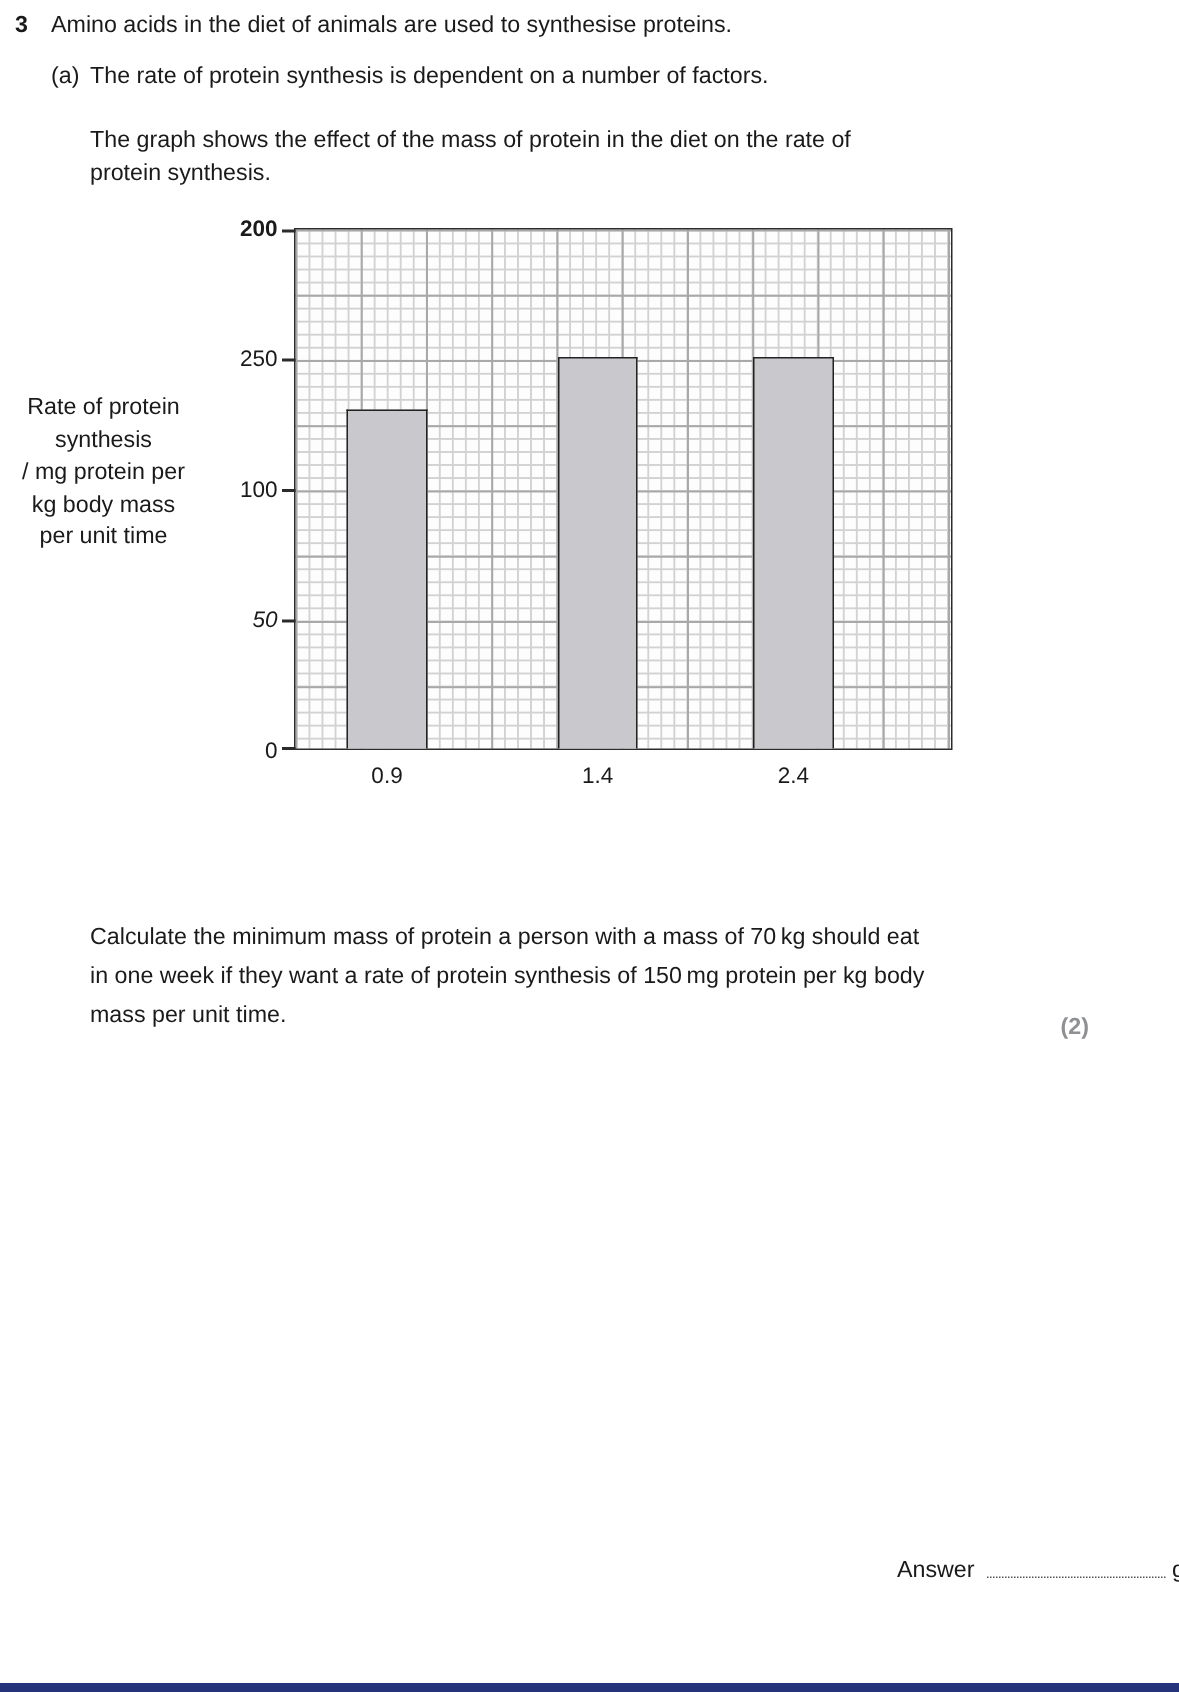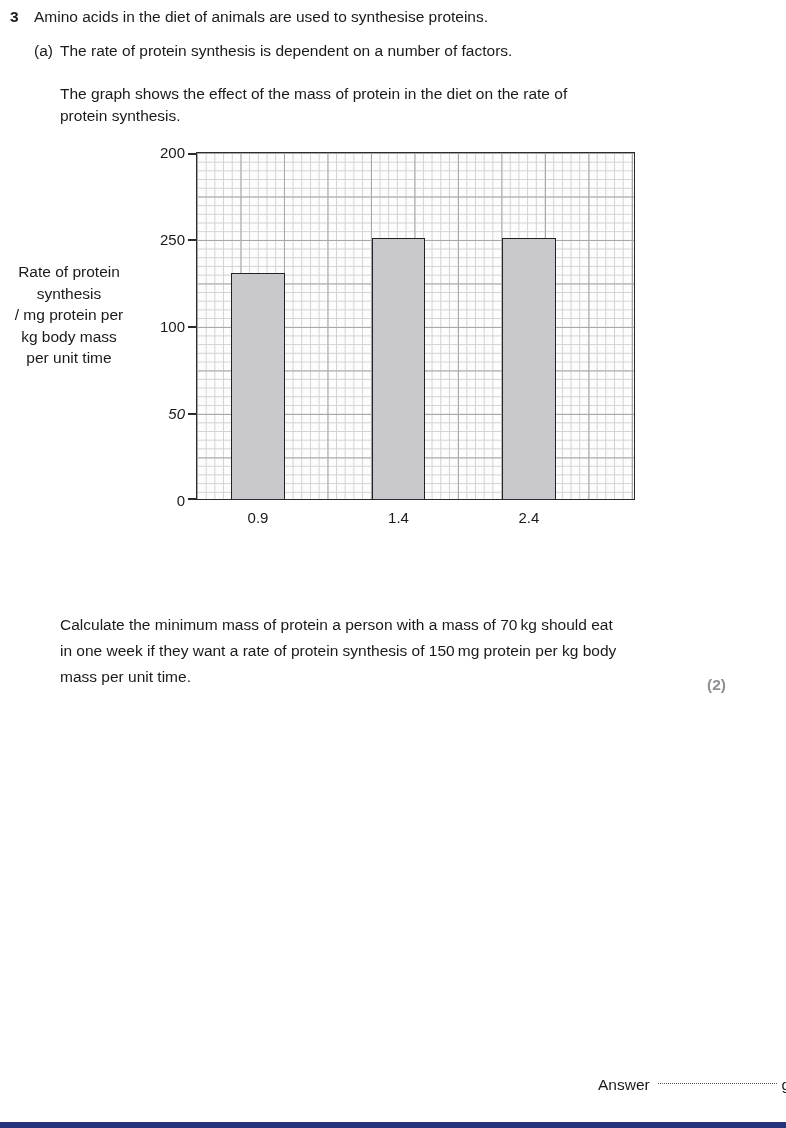--- a/index.html
+++ b/index.html
@@ -49,22 +49,22 @@
   .ylabel{
     position:absolute;left:8px;top:261px;width:122px;
     text-align:center;white-space:pre-line;line-height:21.5px;
   }
 
   
   .task{position:absolute;top:612px;left:60px;width:655px;white-space:pre-line;line-height:26px;}
   .marks{position:absolute;top:676px;right:60px;font-weight:bold;color:#8f9093;}
 
   .answer-row{
-    position:absolute;top:1076px;left:598px;right:0;
-    display:flex;align-items:center;
+    position:absolute;top:1038px;left:598px;right:0;
+    display:flex;align-items:flex-end;
   }
   .answer-label{flex:none;}
   .answer-dots{flex:1;border-bottom:1.6px dotted #555;margin:0 4px 4px 8px;height:1px;}
   .answer-unit{flex:none;margin-right:-4px;}
 
   .footer-bar{position:absolute;left:0;right:0;bottom:0;height:6px;background:#24337a;}
 </style>
 </head>
 <body>
 
@@ -91,21 +91,21 @@
 
   <div class="plot">
   <div class="ytick-label" style="top: 339px;">0</div>
       <div class="ytick-mark" style="top: 345px;"></div>
       <div class="ytick-label" style="top: 252px; font-style: italic;">50</div>
       <div class="ytick-mark" style="top: 260px;"></div>
       <div class="ytick-label" style="top: 165px;">100</div>
       <div class="ytick-mark" style="top: 173px;"></div>
       <div class="ytick-label" style="top: 78px;">250</div>
       <div class="ytick-mark" style="top: 86px;"></div>
-      <div class="ytick-label" style="top: -9px;">200</div>
+      <div class="ytick-label" style="top: -9px; font-weight: bold;">200</div>
       <div class="ytick-mark" style="top: 0px;"></div>
       <div class="bar" style="left: 34.0225px; width: 53.997px; height: 226.2px; background: rgb(201, 201, 205);"></div>
       <div class="xtick-label" style="left: 26.021px; top: 356px;">0.9</div>
       <div class="bar" style="left: 174.502px; width: 53.997px; height: 261px; background: rgb(201, 201, 205);"></div>
       <div class="xtick-label" style="left: 166.501px; top: 356px;">1.4</div>
       <div class="bar" style="left: 304.885px; width: 53.997px; height: 261px; background: rgb(201, 201, 205);"></div>
       <div class="xtick-label" style="left: 296.884px; top: 356px;">2.4</div>
     </div>
 
   <div class="task">Calculate the minimum mass of protein a person with a mass of 70 kg should eat

